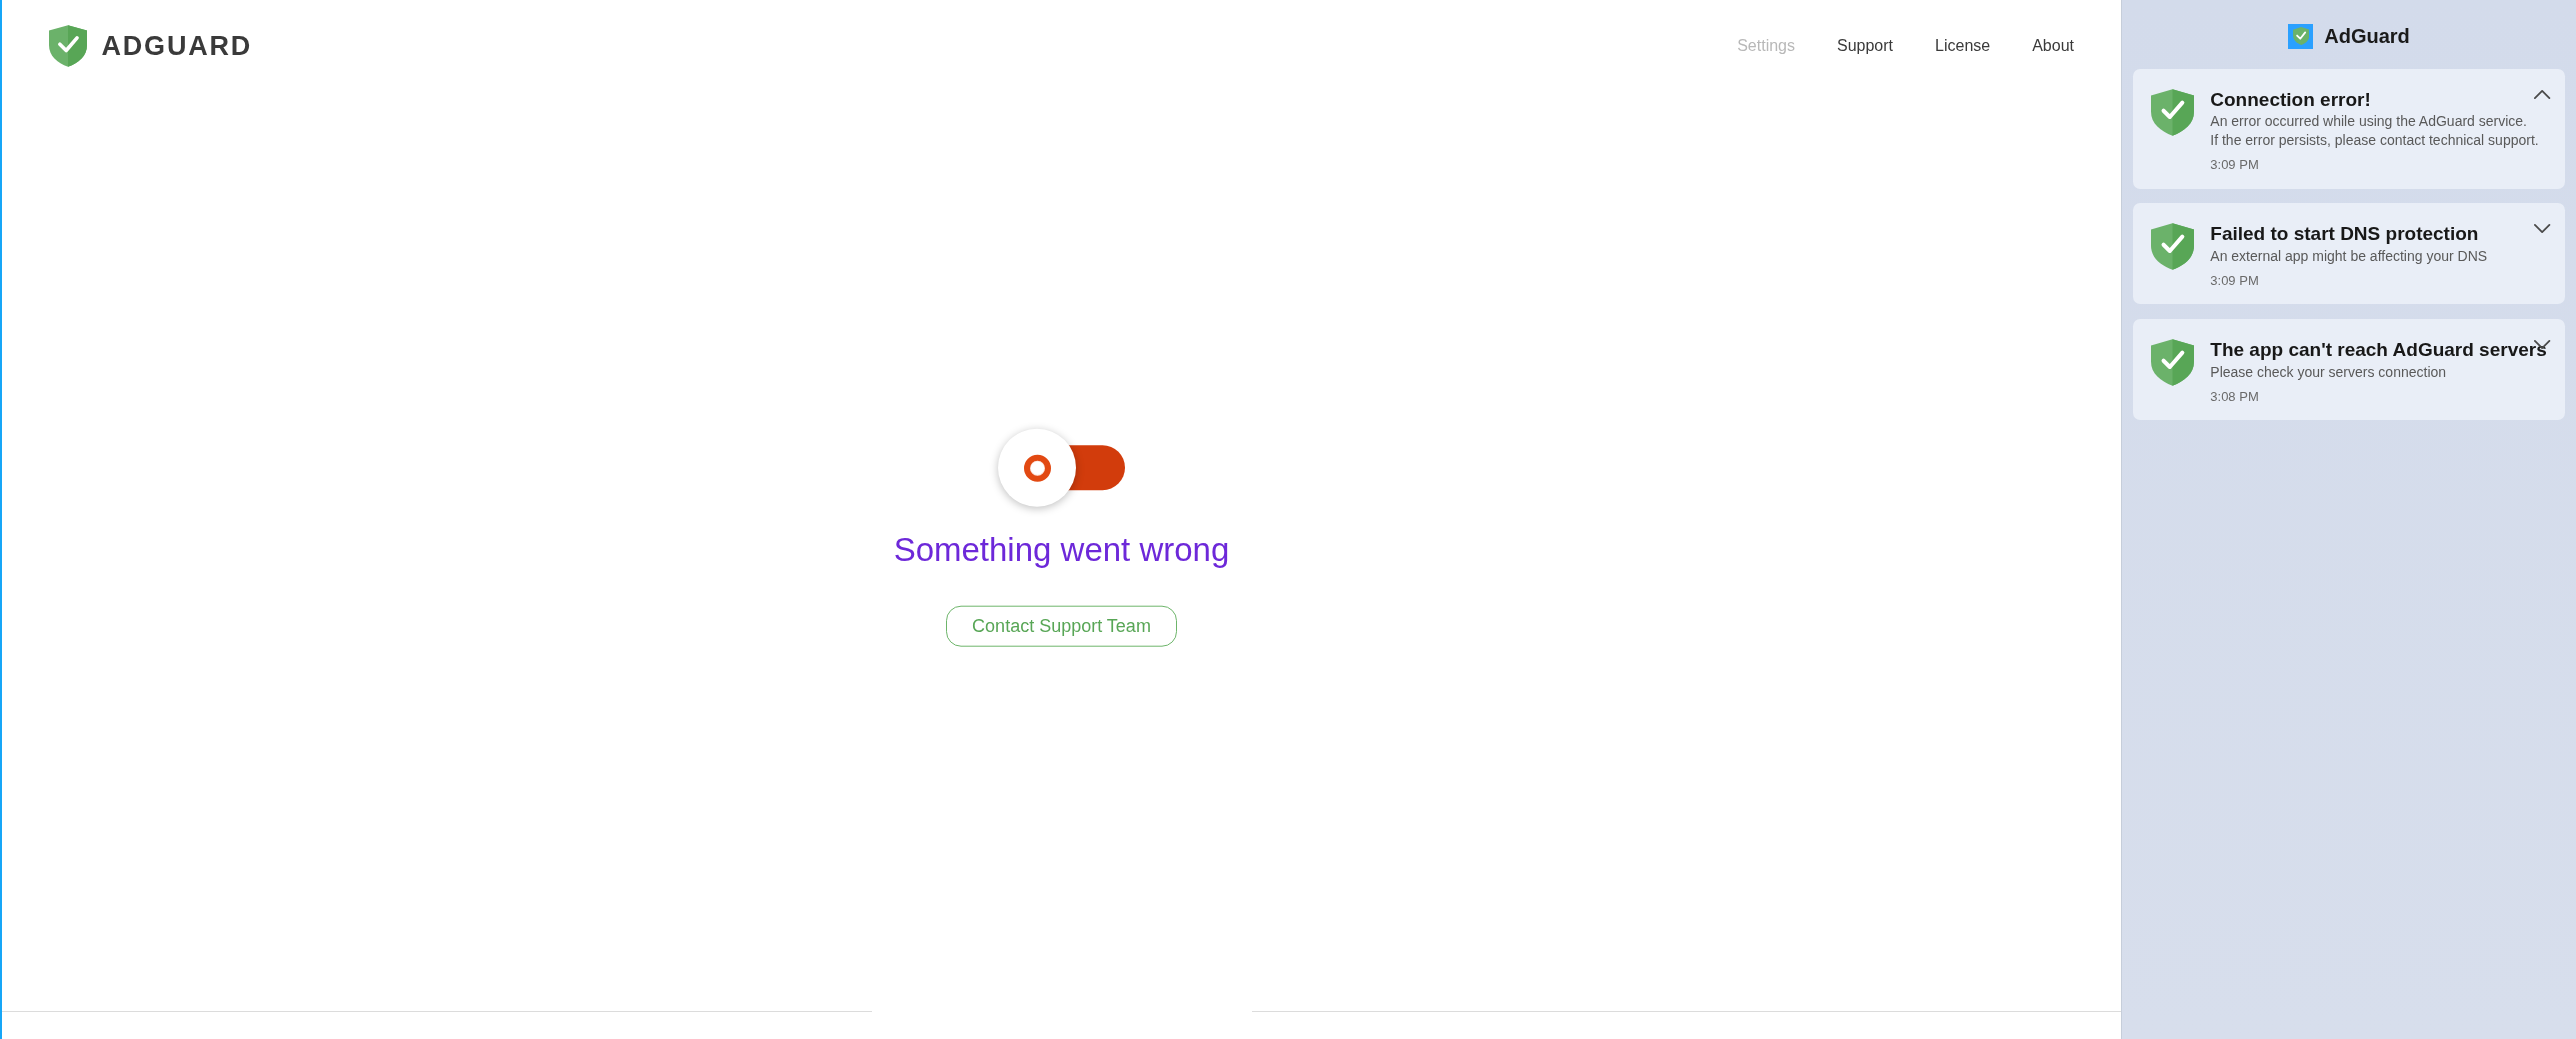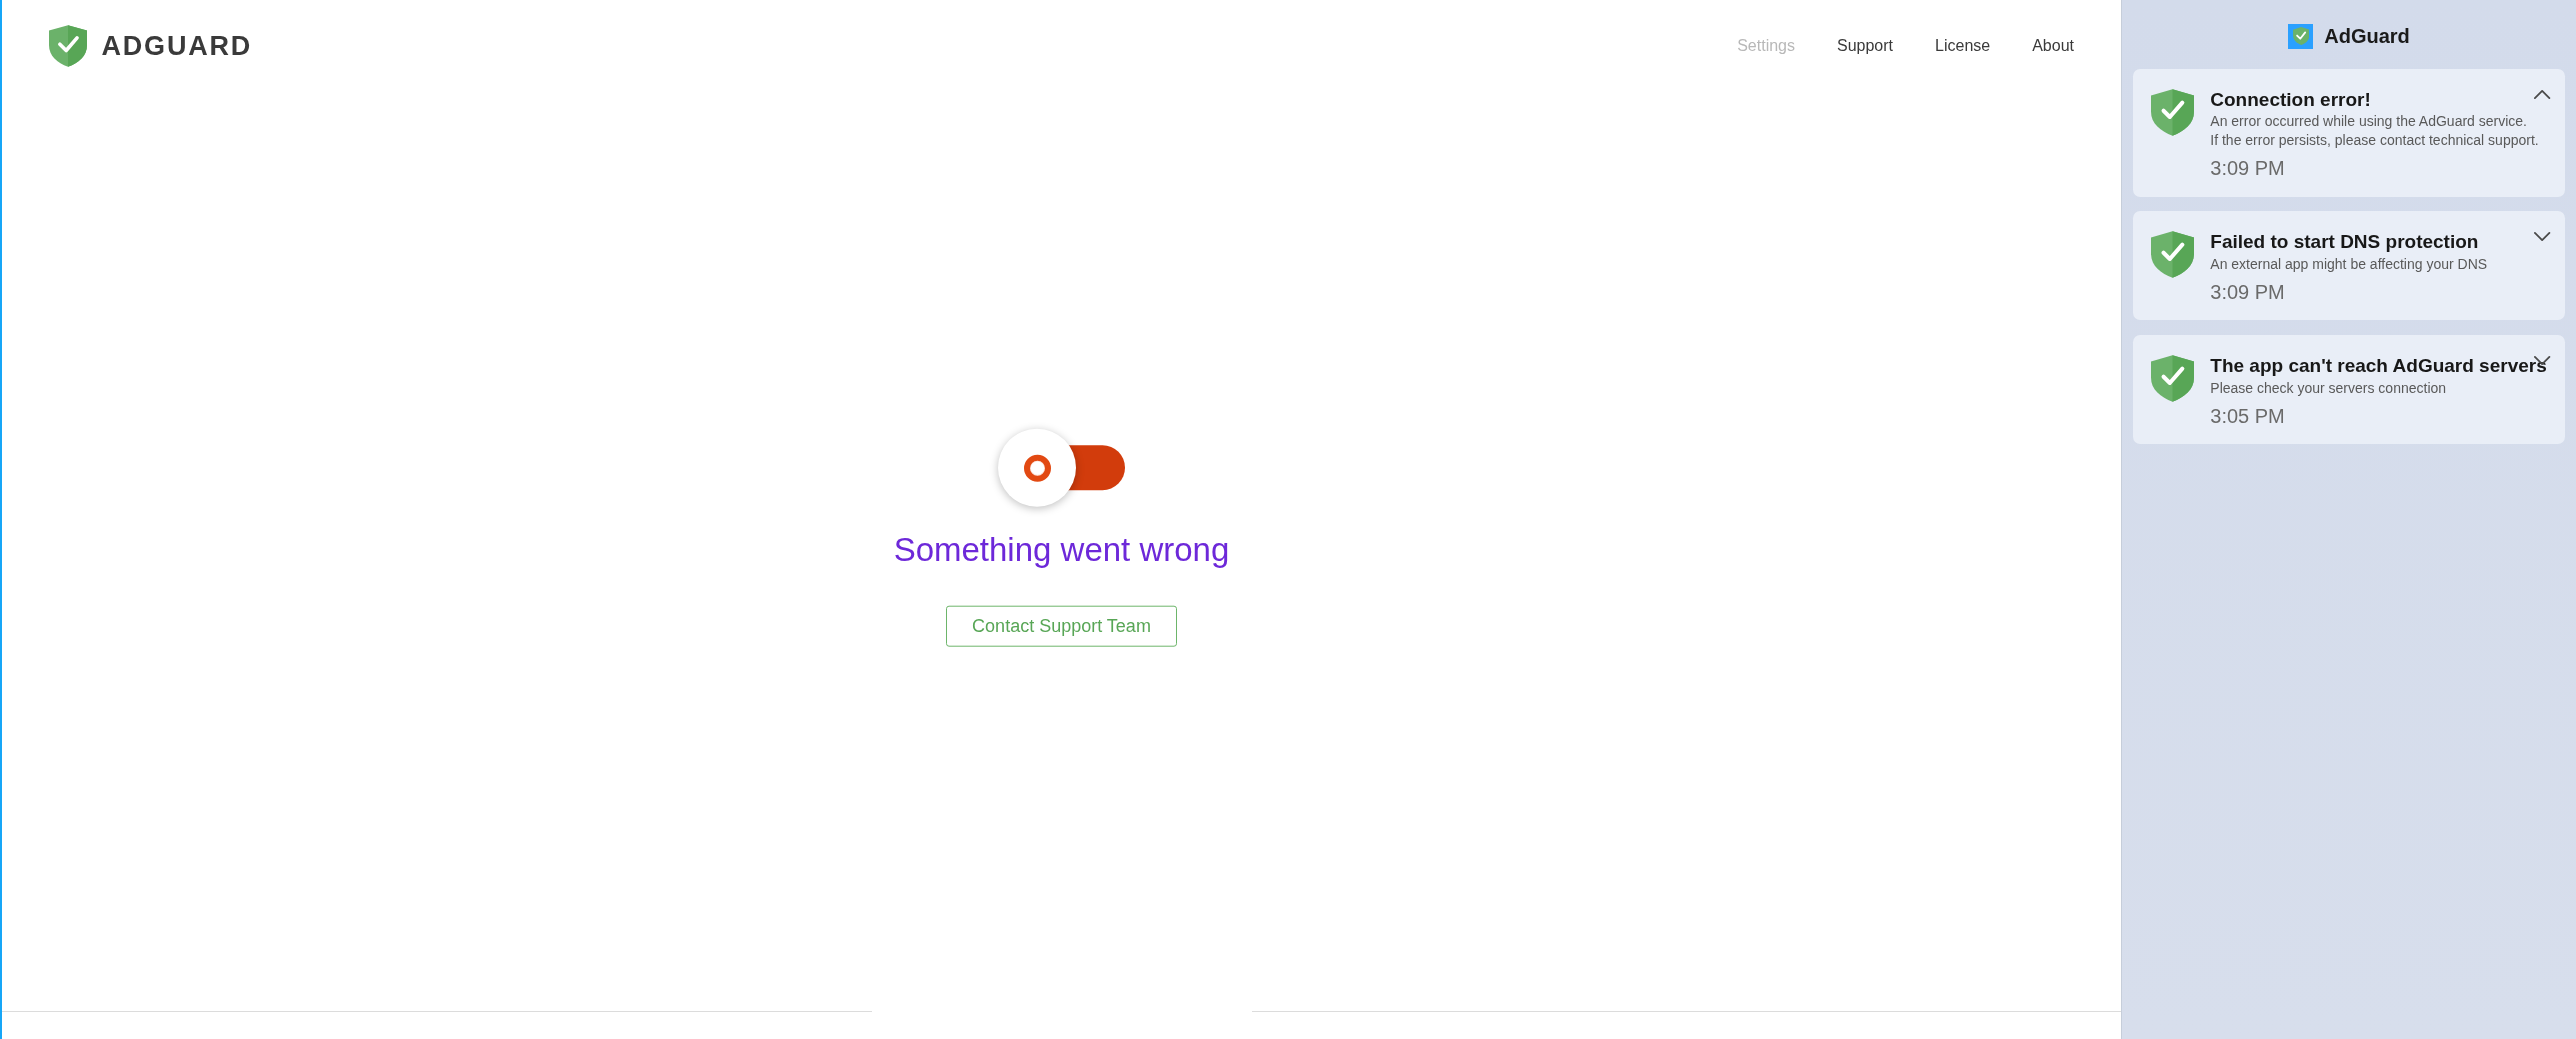--- a/index.html
+++ b/index.html
@@ -89,21 +89,21 @@
   }
   .error-title {
     font-size: 33px;
     color: #6d28d9;
     font-weight: 400;
   }
   .support-btn {
     margin-top: 14.5px;
     padding: 9px 25px;
     border: 0.9px solid #6db56a;
-    border-radius: 3px;
+    border-radius: 15px;
     background: #ffffff;
     color: #58a656;
     font-size: 18px;
     cursor: pointer;
   }
   .stats-line {
     position: absolute;
     bottom: 16.3px;
     width: 100%;
     text-align: center;
@@ -187,21 +187,21 @@
     color: #595959;
     line-height: 1.35;
     white-space: normal;
   }
   .notif-desc.truncate {
     white-space: nowrap;
     overflow: hidden;
     text-overflow: clip;
   }
   .notif-time {
-    font-size: 20px;
+    font-size: 13px;
     color: #6a6a6a;
     margin-top: 7.2px;
   }
   .notif-chevron {
     position: absolute;
     right: 14.5px;
     top: 20px;
     cursor: pointer;
     color: #4a4a4a;
   }
@@ -309,21 +309,21 @@
       <span class="notif-icon">
         <svg width="43" height="47" viewBox="0 0 48 52">
           <path d="M24 0 L48 7 V25 C48 39 37 47 24 52 C11 47 0 39 0 25 V7 Z" fill="#6bb26a"></path>
           <path d="M24 0 L48 7 V25 C48 39 37 47 24 52 V0 Z" fill="#58a656"></path>
           <path d="M14 24 L21 31 L35 15" stroke="#fff" stroke-width="4.5" fill="none" stroke-linecap="round" stroke-linejoin="round"></path>
         </svg>
       </span>
       <div class="notif-body">
         <div class="notif-title">The app can't reach AdGuard servers</div>
         <div class="notif-desc truncate">Please check your servers connection</div>
-        <div class="notif-time">3:05 PM</div>
+        <div class="notif-time">3:08 PM</div>
       </div>
       <span class="notif-chevron">
         <svg width="16.3" height="11" viewBox="0 0 18 12">
             <path d="M1 2 L9 10 L17 2" stroke="#4a4a4a" stroke-width="2" fill="none" stroke-linecap="round" stroke-linejoin="round"></path>
           </svg>
       </span>
     </div>
 
   </div>
 </div>

